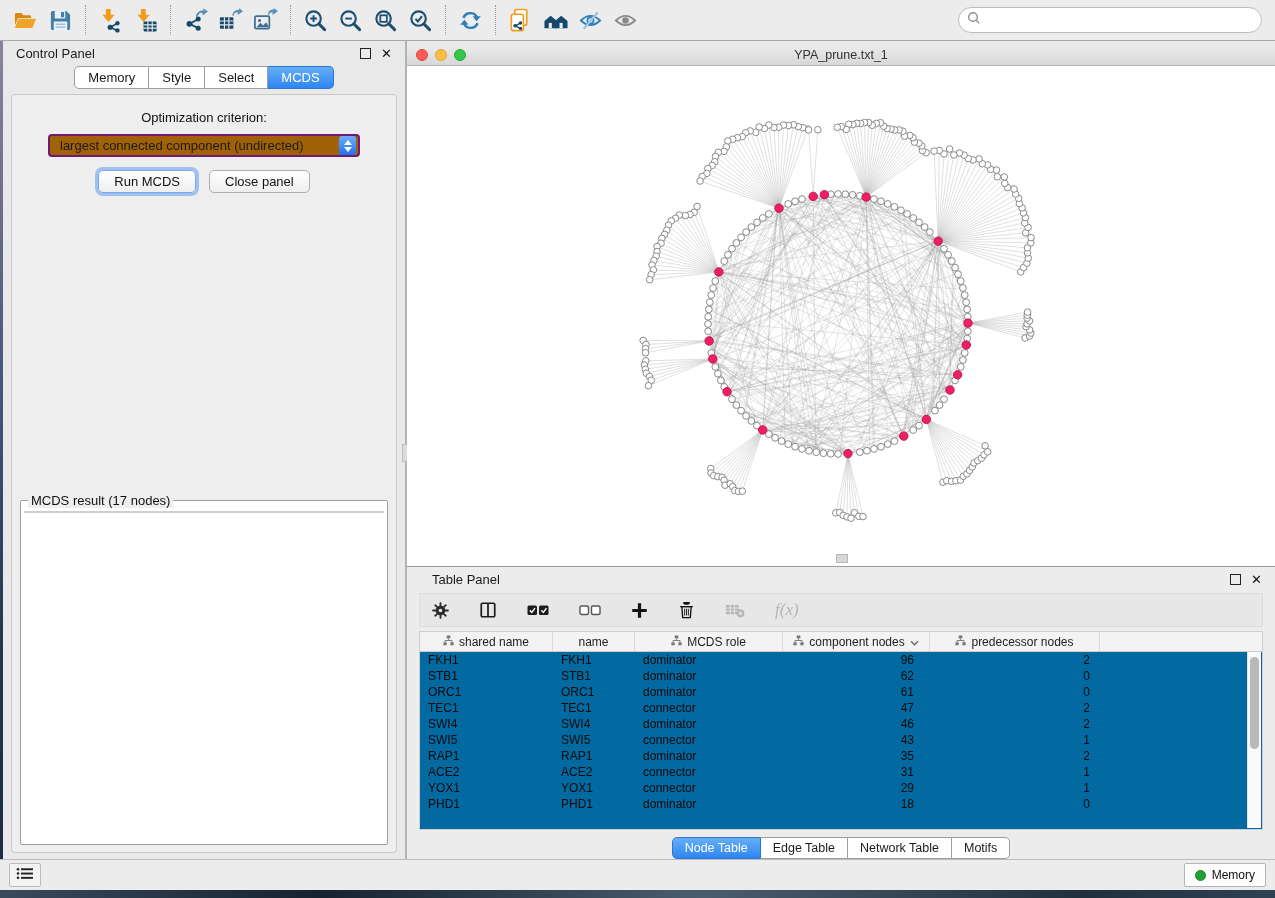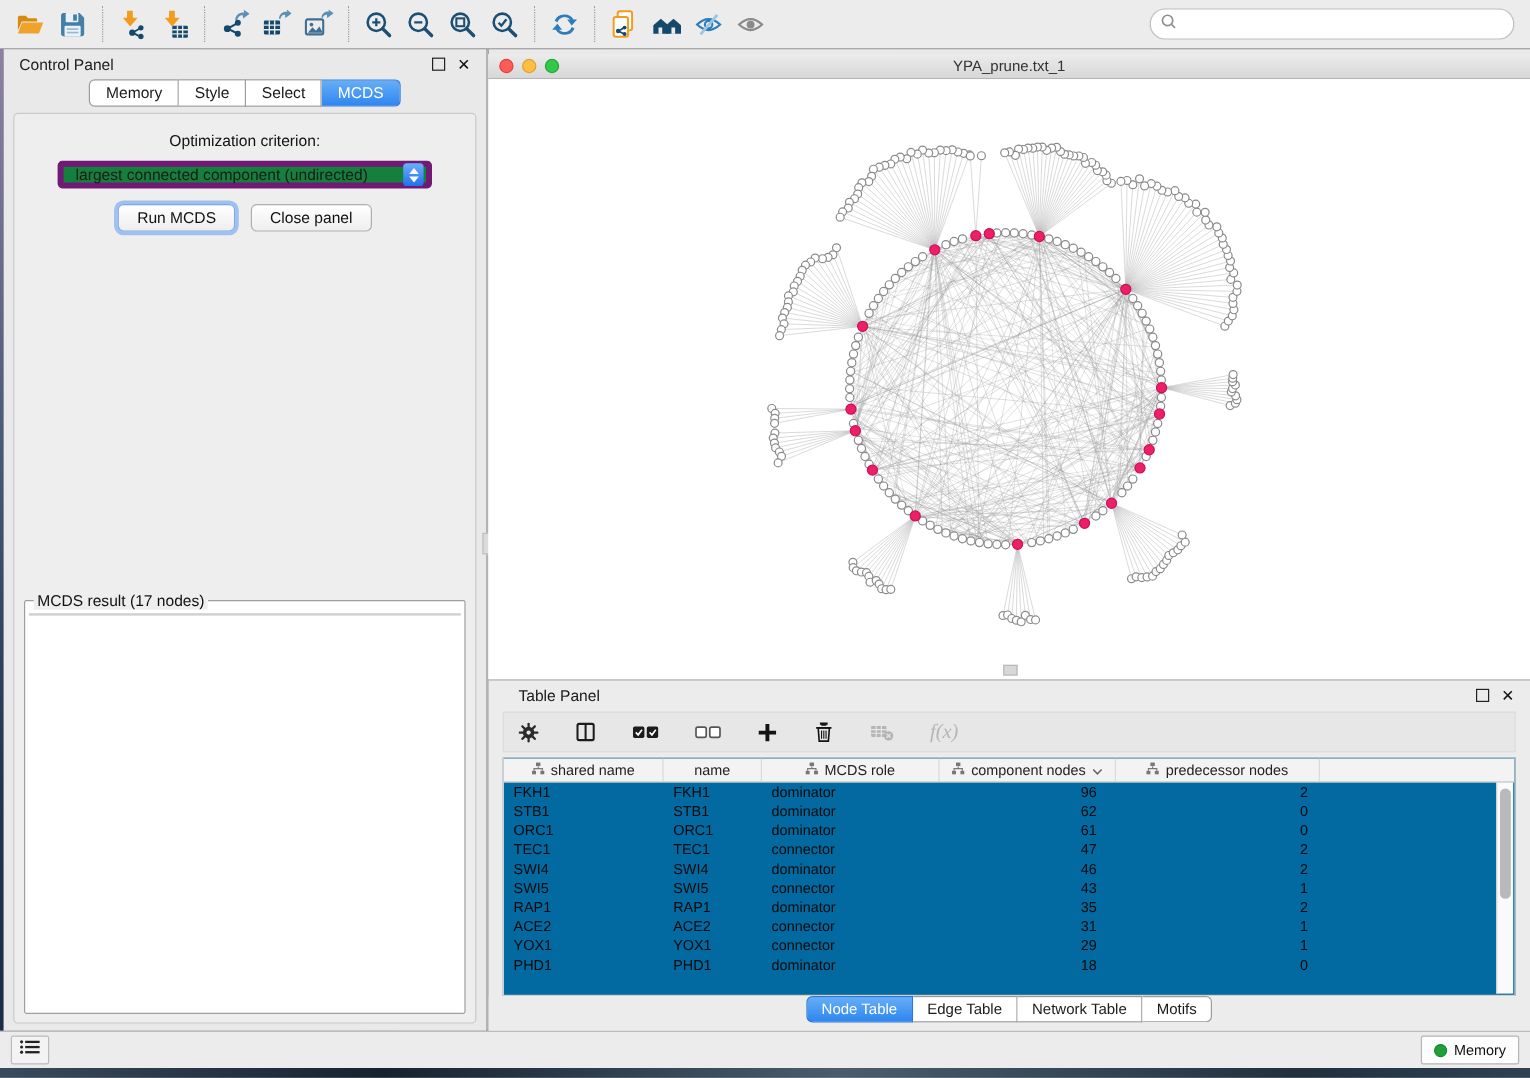--- a/index.html
+++ b/index.html
@@ -33,21 +33,21 @@
   .close-btn{font-size:13px;font-weight:bold;color:#111;line-height:1;}
   .cp-tabs{display:flex;justify-content:center;flex:none;}
   .tabset{display:flex;}
   .tab{font-size:13px;padding:3px 13px;background:#fff;border:1px solid #9d9d9d;border-left:none;color:#1a1a1a;}
   .tab:first-child{border-left:1px solid #9d9d9d;border-radius:5px 0 0 5px;}
   .tab:last-child{border-radius:0 5px 5px 0;}
   .tab.active{background:linear-gradient(#66aef6,#2f86f1);border-color:#2a79d8;color:#fff;}
   .cp-card{margin:5px 8px 6px 8px;flex:1;background:#eeeeee;border:1px solid #c9c9c9;border-radius:4px;
     display:flex;flex-direction:column;align-items:center;padding-top:15px;min-height:0;}
   .opt-label{font-size:13px;color:#111;}
-  .select{margin-top:9px;width:312px;height:23px;background:#15803d;border:5px solid #701a75;border-radius:4px;
+  .select{margin-top:9px;width:312px;height:23px;background:#a16207;border:2px solid #701a75;border-radius:4px;
     display:flex;align-items:center;font-size:13px;padding-left:10px;box-sizing:border-box;}
   .stepper{margin-left:auto;margin-right:2px;width:17px;height:19px;border-radius:3px;
     background:linear-gradient(#6eaefc,#2170ee);display:flex;flex-direction:column;align-items:center;justify-content:center;gap:2px;}
   .stepper .up{width:0;height:0;border-left:4px solid transparent;border-right:4px solid transparent;border-bottom:5px solid #fff;}
   .stepper .dn{width:0;height:0;border-left:4px solid transparent;border-right:4px solid transparent;border-top:5px solid #fff;}
   .btn-row{margin-top:13px;display:flex;gap:13px;}
   .btn{height:23px;padding:0 15px;background:linear-gradient(#ffffff,#eeeeee);border:1px solid #afafaf;
     border-radius:5px;font-size:13px;font-family:inherit;color:#111;}
   .btn.focused{box-shadow:0 0 0 3px rgba(106,164,244,.6);border-color:#7aa8e8;}
   .cp-spacer{flex:1;}
@@ -89,21 +89,21 @@
   .thead{height:19px;flex:none;background:#f3f3f3;border-bottom:1px solid #cccccc;font-size:12px;color:#222;}
   .th{display:flex;align-items:center;justify-content:center;gap:5px;border-right:1px solid #dadada;overflow:hidden;}
   .th:last-child{border-right:none;}
   .trow{height:16px;font-size:12px;color:#0a0a0a;}
   .td{display:flex;align-items:center;overflow:hidden;white-space:nowrap;}
   .td.l{padding-left:8px;}
   .td.num1{justify-content:flex-end;padding-right:16px;}
   .td.num2{justify-content:flex-end;padding-right:10px;}
   .tscroll{position:absolute;top:20px;bottom:1px;right:1px;width:13px;background:#fafafa;border-left:1px solid #e5e5e5;}
   .tthumb{position:absolute;top:5px;right:2px;width:9px;height:92px;background:#b9b9b9;border-radius:5px;}
-  .tp-tabs{height:29px;flex:none;display:flex;align-items:flex-start;justify-content:center;background:#ececec;}
+  .tp-tabs{height:29px;flex:none;display:flex;align-items:flex-end;justify-content:center;background:#ececec;}
   .tp-tabs .tab{font-size:12.5px;padding:3px 12px;}
 
   
   .statusbar{height:30px;flex:none;background:#ececec;border-top:1px solid #bcbcbc;display:flex;align-items:center;padding:0 9px;}
   .menu-btn{width:30px;height:22px;border:1px solid #bbb;background:#f3f3f3;display:flex;align-items:center;justify-content:center;border-radius:2px;}
   .memory-btn{margin-left:auto;height:22px;border:1px solid #b5b5b5;background:#fdfdfd;display:flex;align-items:center;
     gap:6px;padding:0 10px;font-size:12px;border-radius:2px;color:#111;}
   .mem-dot{width:11px;height:11px;border-radius:50%;background:#21a038;border:1px solid #128a2c;box-sizing:border-box;}
   .wp-bottom{height:8px;flex:none;background:linear-gradient(90deg,#3a4a5e,#16222f 25%,#4a5d6e 55%,#22303d 85%,#2e4254);}
 </style>

